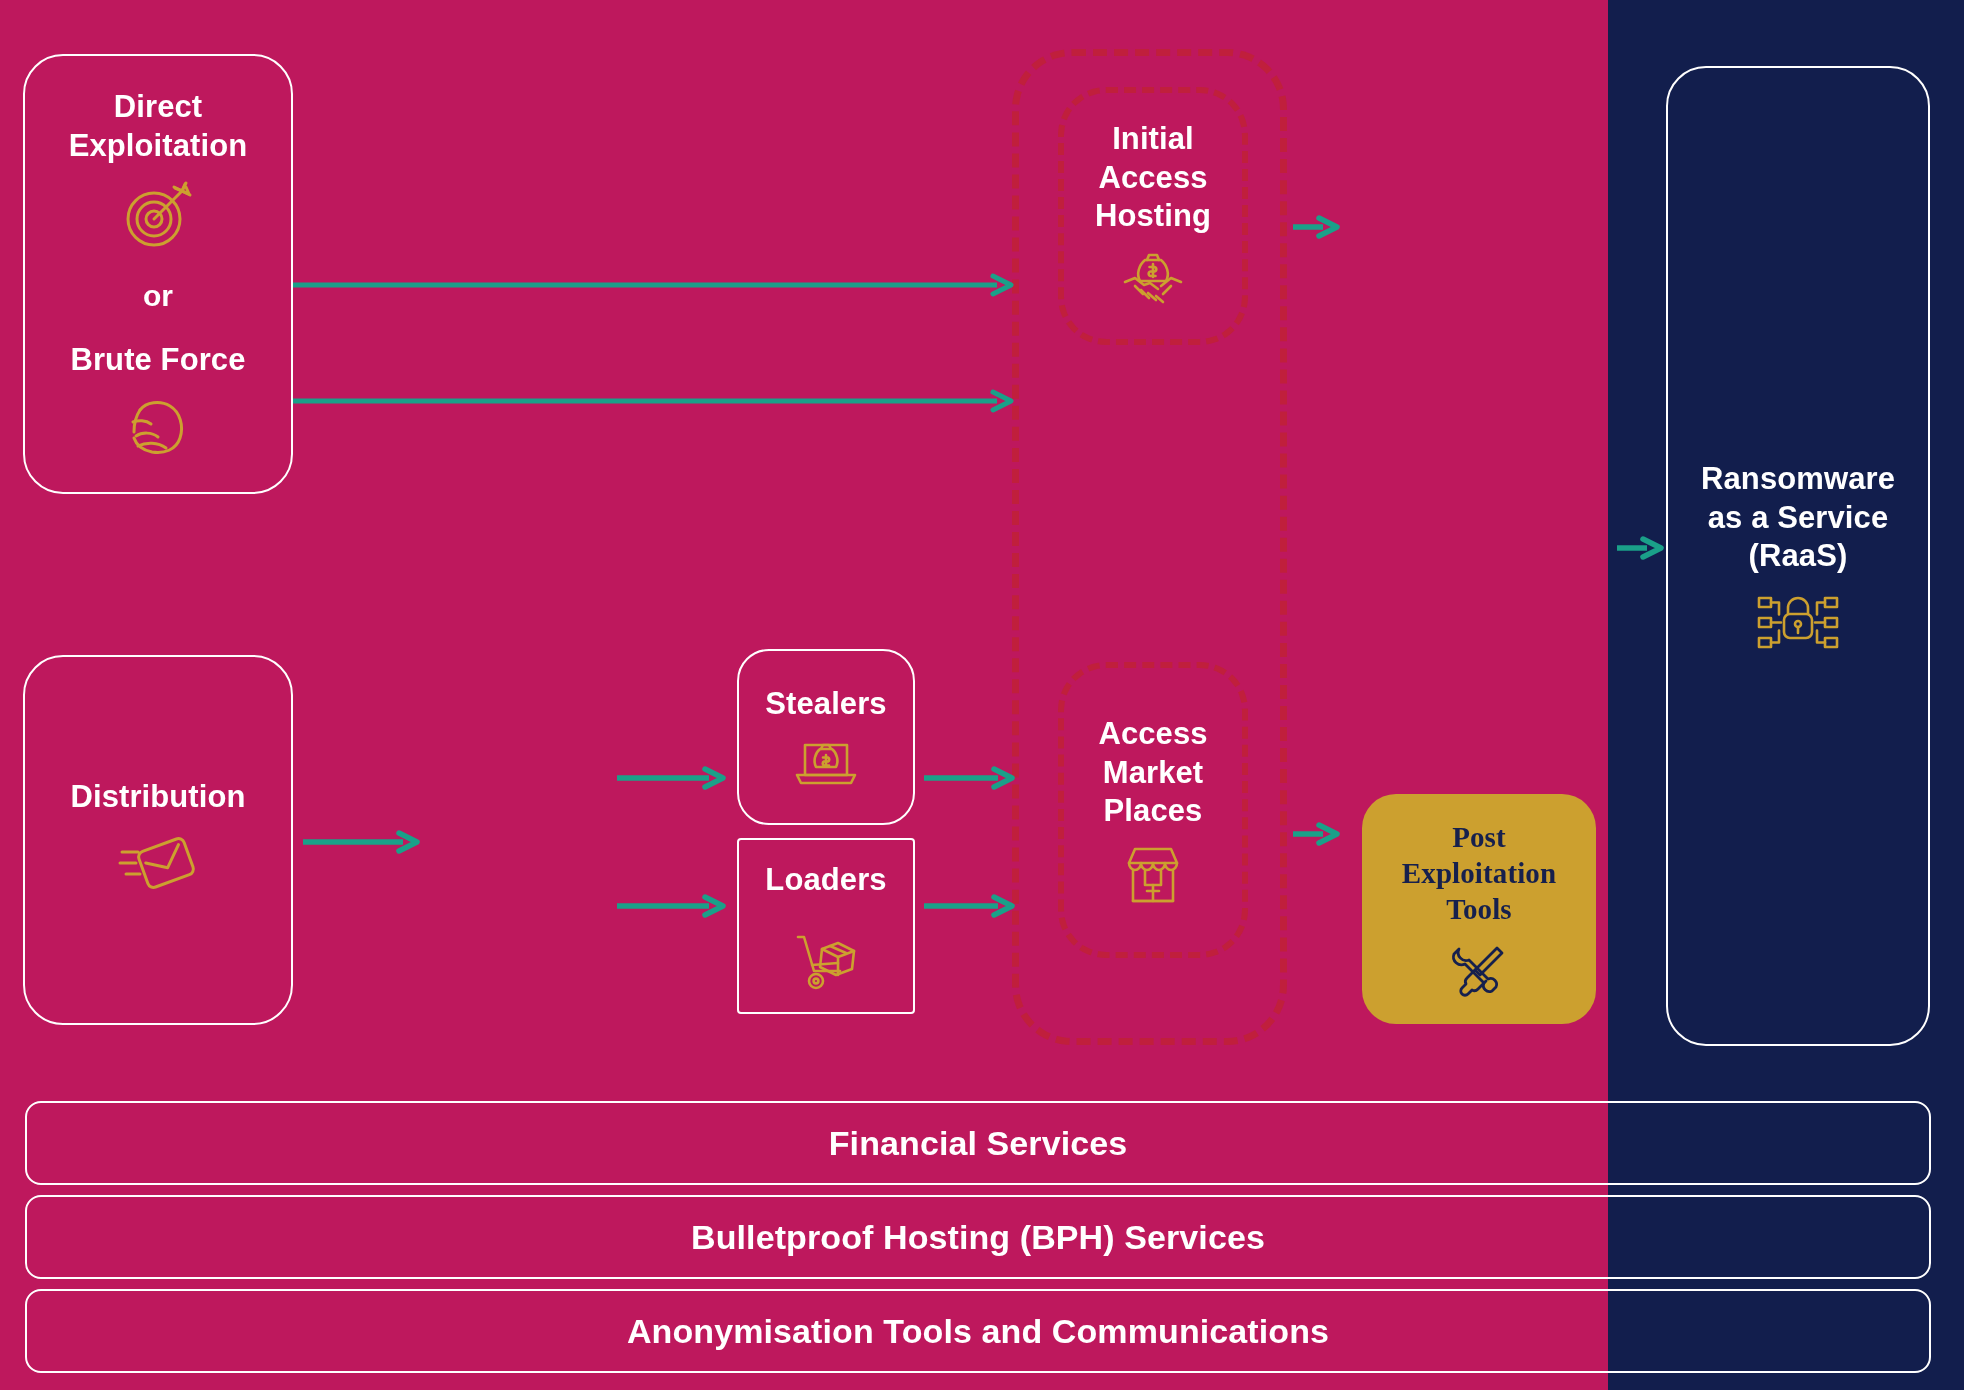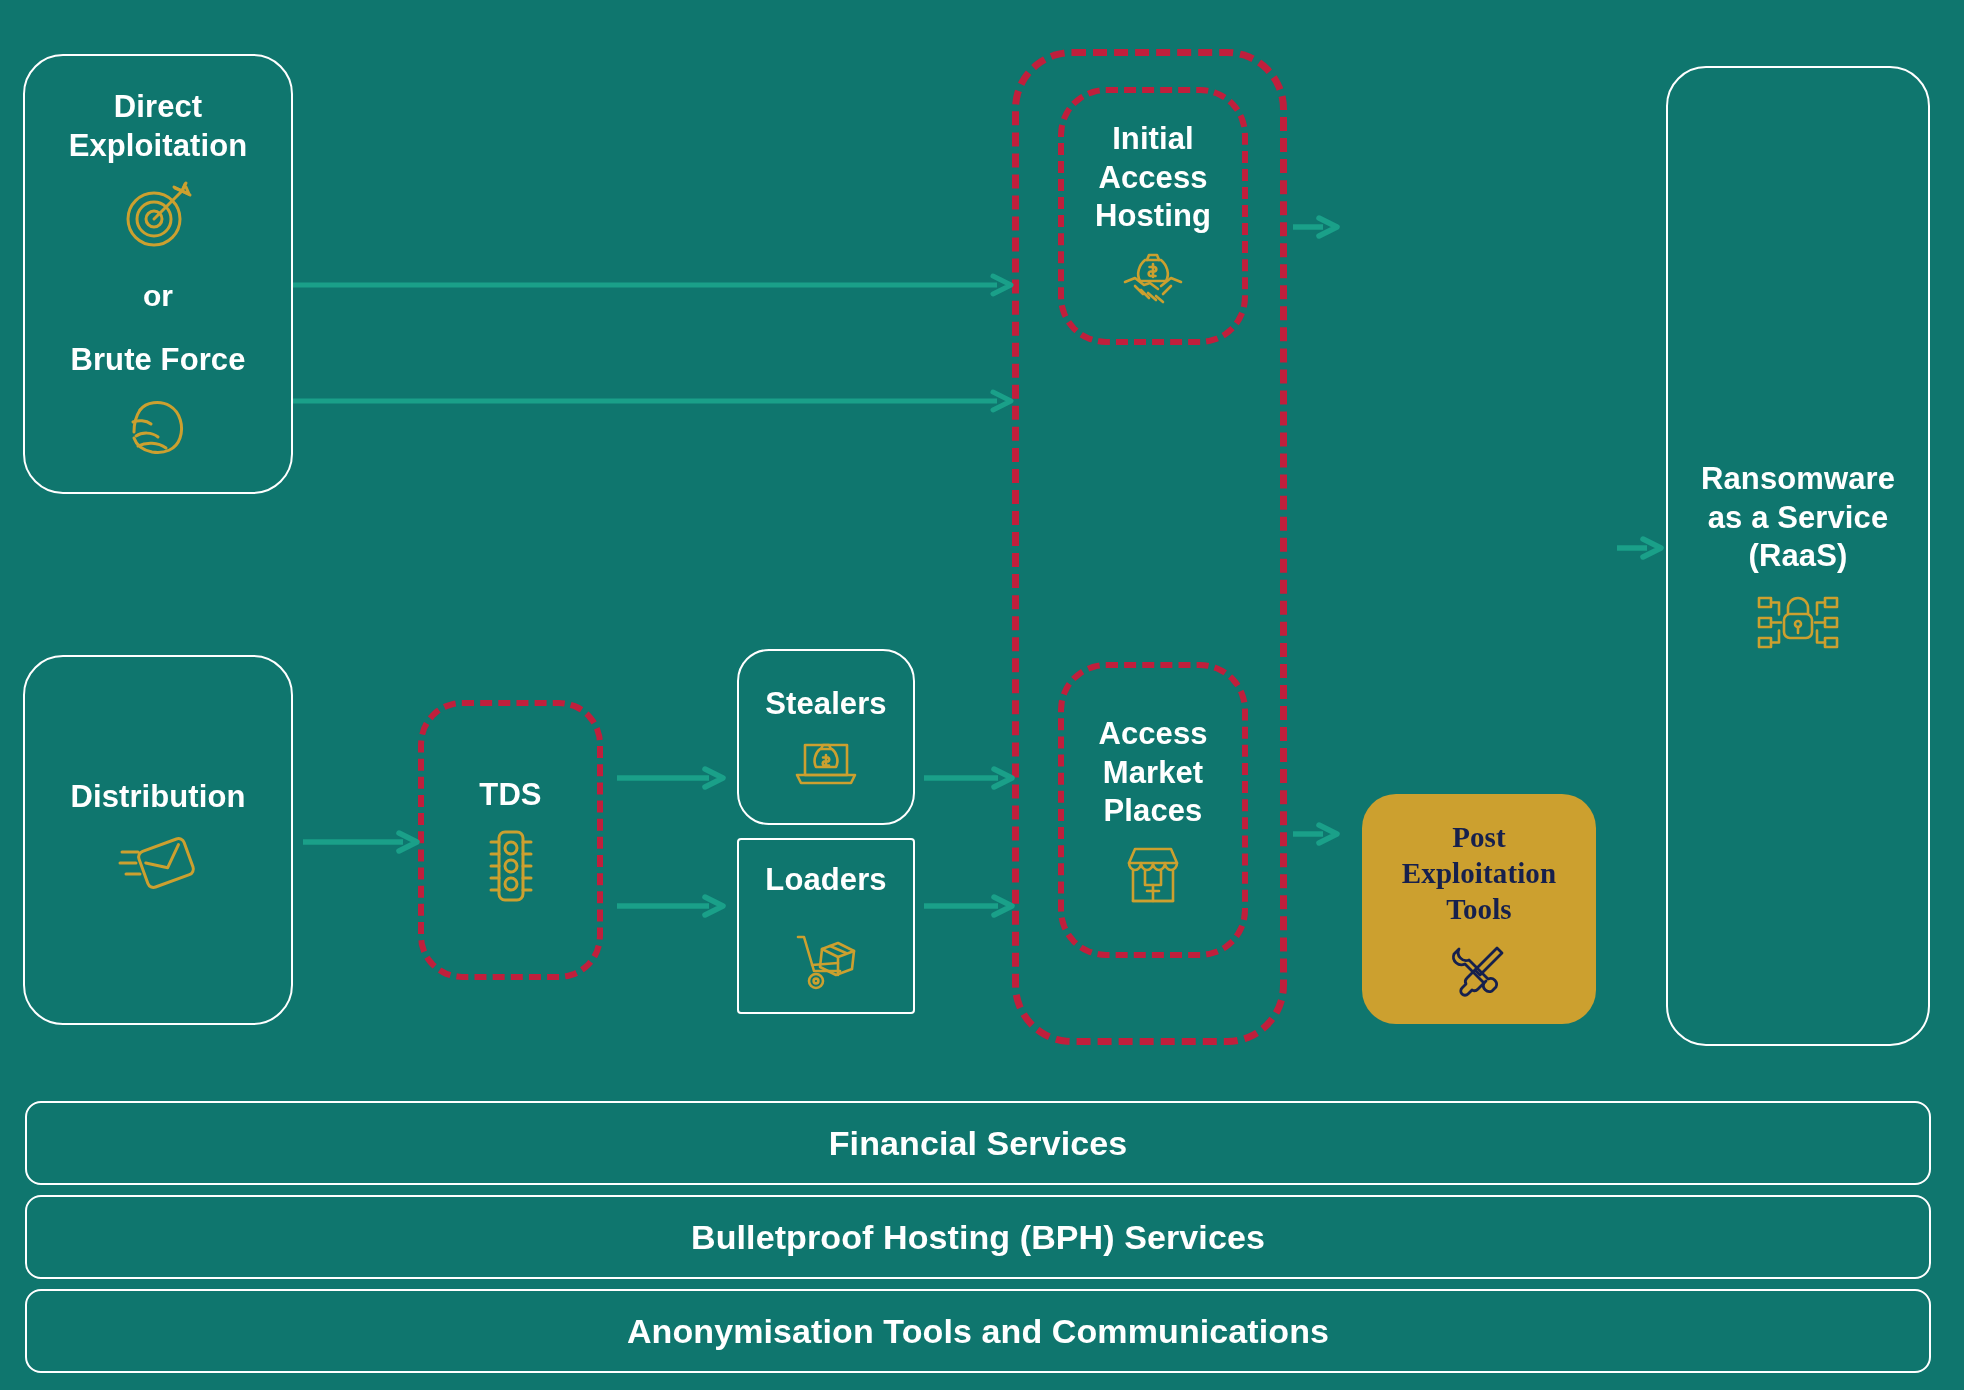--- a/index.html
+++ b/index.html
@@ -4,22 +4,22 @@
 <style>
   * { box-sizing: border-box; margin: 0; padding: 0; }
   html, body {
     width: 1964px; height: 1390px;
     background: #121e4d;
     font-family: "Liberation Sans", sans-serif;
     overflow: hidden;
   }
   #stage {
     position: relative;
-    width: 1964px; height: 1390px;
-    background: #0f766e;
+    width: 1608px; height: 1390px;
+    background: #be185d;
   }
 
   
   .wbox {
     position: absolute;
     border: 2.5px solid #ffffff;
     border-radius: 40px;
     display: flex;
     flex-direction: column;
     align-items: center;
@@ -113,33 +113,20 @@
       <svg width="80" height="72" viewBox="0 0 80 72" fill="none" stroke="#cca02f" stroke-width="3" stroke-linecap="round" stroke-linejoin="round">
         <rect x="24" y="14" width="48" height="38" rx="6" transform="rotate(-20 48 33)"></rect>
         <path d="M29 26 L48 38 L66 20" transform="rotate(-20 48 33)"></path>
         <path d="M4 22 L20 22"></path>
         <path d="M2 33 L18 33"></path>
         <path d="M8 44 L22 44"></path>
       </svg>
     </span>
   </div>
 
-  <div class="dashbox" style="left:418px; top:700px; width:185px; height:280px; border-radius:44px;">
-    <div class="lbl f31">TDS</div>
-    <span class="ico">
-      <svg width="56" height="76" viewBox="0 0 56 76" fill="none" stroke="#cca02f" stroke-width="3" stroke-linecap="round" stroke-linejoin="round">
-        <rect x="16" y="4" width="24" height="68" rx="6"></rect>
-        <circle cx="28" cy="20" r="6"></circle>
-        <circle cx="28" cy="38" r="6"></circle>
-        <circle cx="28" cy="56" r="6"></circle>
-        <path d="M16 14 H8 M16 26 H8 M16 38 H8 M16 50 H8 M16 62 H8"></path>
-        <path d="M40 14 H48 M40 26 H48 M40 38 H48 M40 50 H48 M40 62 H48"></path>
-      </svg>
-    </span>
-  </div>
 
   <div class="wbox" style="left:737px; top:649px; width:178px; height:176px; border-radius:32px;">
     <div class="lbl f31">Stealers</div>
     <span class="ico">
       <svg width="66" height="52" viewBox="0 0 66 52" fill="none" stroke="#cca02f" stroke-width="2.6" stroke-linecap="round" stroke-linejoin="round">
         <path d="M12 8 h42 v30 h-42 z"></path>
         <path d="M4 38 h58 l-4 8 h-50 z"></path>
         <path d="M27 12 c-5 4 -7 12 -4 18 h20 c3 -6 1 -14 -4 -18 z"></path>
         <path d="M28 12 l2 -4 h6 l2 4"></path>
         <path d="M33 18 v10 M30 20.5 h5 a2.2 2.2 0 010 4 h-4 a2.2 2.2 0 000 4 h5"></path>

